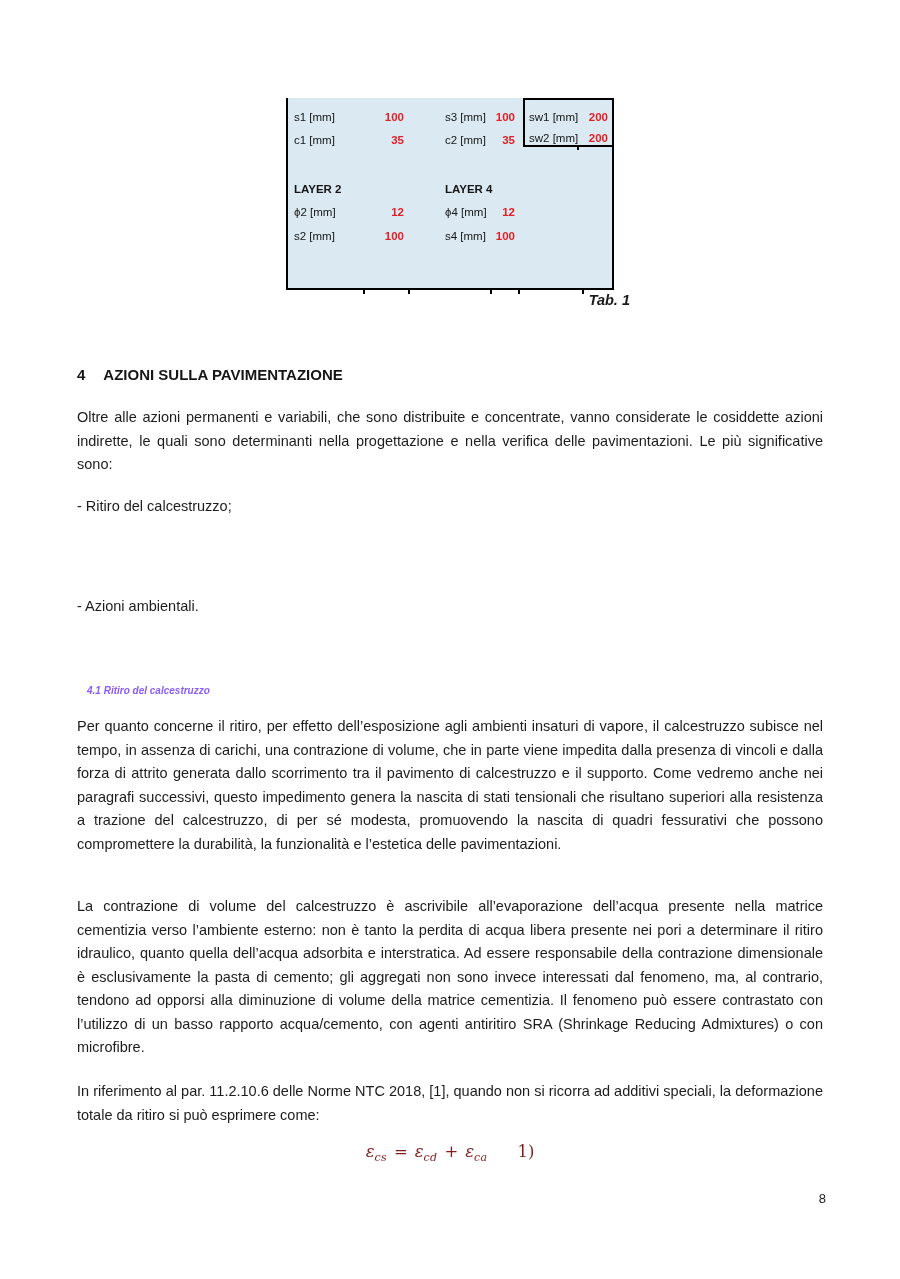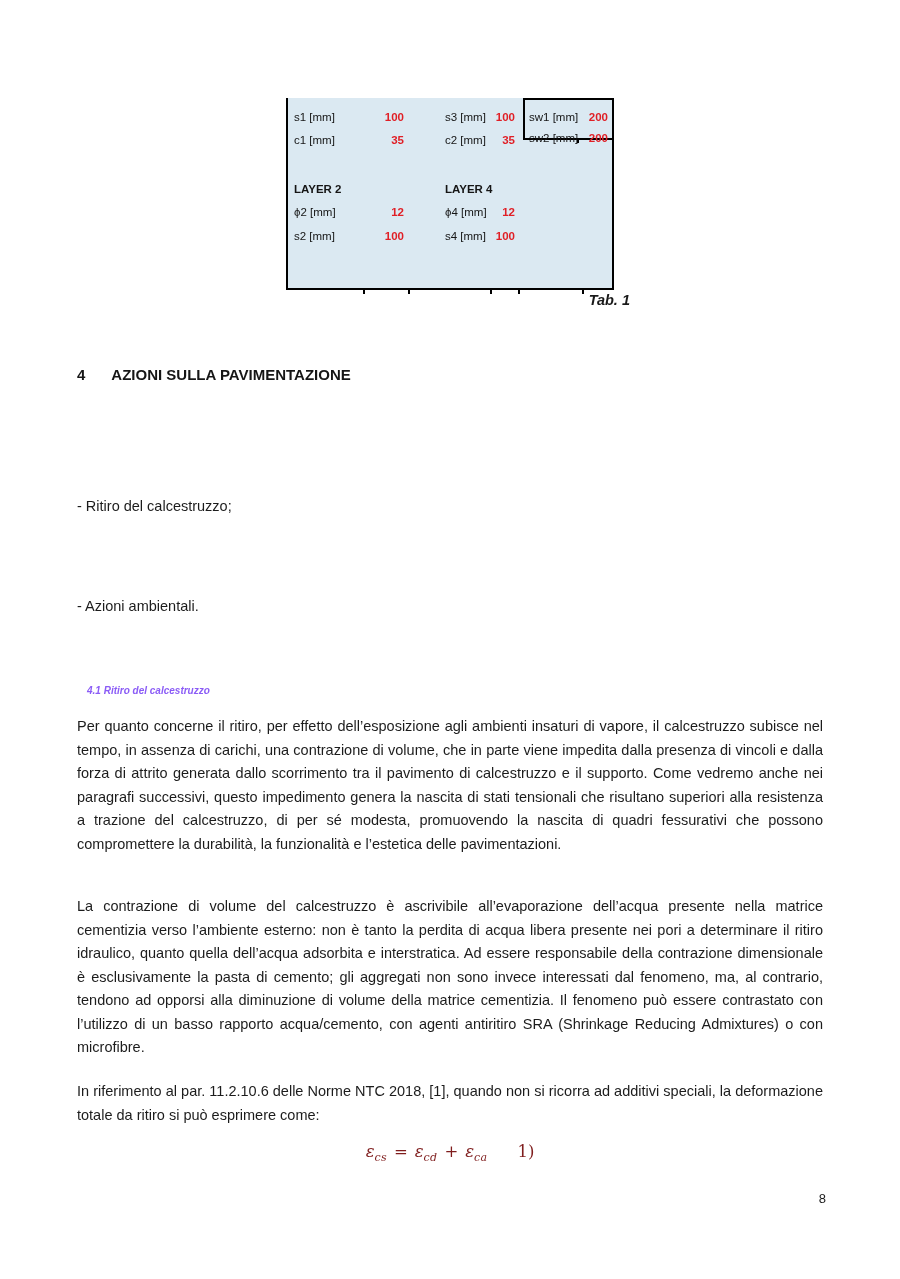--- a/index.html
+++ b/index.html
@@ -27,40 +27,40 @@
   }
   .val{font-weight:700;color:var(--value-red,#e02424);text-align:right;}
   .layer{font-weight:700;}
   .r1{top:12px}.r2{top:35px}.rl{top:84px}.r3{top:107px}.r4{top:131px}
   .la{left:6px}
   .va{left:50px;width:66px}
   .lb{left:157px}
   .vb{left:170px;width:57px}
   .swbox{
     position:absolute;left:235px;top:0;
-    width:89px;height:42px;
+    width:89px;height:49px;
     box-sizing:border-box;
     border:solid #000;border-width:2px 0 2px 2px;
   }
   .lsw{left:4px}
   .vsw{left:45px;width:38px}
   .swr1{top:10px}.swr2{top:31px}
   .tick{position:absolute;width:2px;height:5px;background:#000;bottom:-6px;}
   .swtick{position:absolute;width:2px;height:4px;background:#000;bottom:-5px;left:52px;}
   .tbl-cap{
     position:absolute;left:302px;top:292px;width:328px;
     text-align:right;font-weight:700;font-style:italic;
     font-size:14.5px;color:#1a1a1a;margin:0;
   }
   
   .h4{
     position:absolute;left:77px;top:366px;width:746px;
     font-size:15px;font-weight:700;color:#161616;margin:0;
   }
-  .h4 .ht{margin-left:26px;}
+  .h4 .ht{margin-left:18px;}
   .body{
     position:absolute;left:77px;width:746px;margin:0;
     font-size:14.5px;line-height:23.5px;
     text-align:justify;color:#1c1c1c;
     hyphens:none;
   }
   .p1{top:406px}
   .li1{top:495px}
   .li2{top:533px}
   .li3{top:595px}
@@ -126,20 +126,21 @@
     <span class="tick" style="left:75px"></span>
     <span class="tick" style="left:120px"></span>
     <span class="tick" style="left:202px"></span>
     <span class="tick" style="left:230px"></span>
     <span class="tick" style="left:294px"></span>
   </div>
   <p class="tbl-cap">Tab. 1</p>
 
   <h2 class="h4"><span>4</span><span class="ht">AZIONI SULLA PAVIMENTAZIONE</span></h2>
 
+  <p class="body p1">Oltre alle azioni permanenti e variabili, che sono distribuite e concentrate, vanno considerate le cosiddette azioni indirette, le quali sono determinanti nella progettazione e nella verifica delle pavimentazioni. Le più significative sono:</p>
   <p class="body li1">- Ritiro del calcestruzzo;</p>
   <p class="body li3">- Azioni ambientali.</p>
 
   <h3 class="h41">4.1 Ritiro del calcestruzzo</h3>
 
   <p class="body p2">Per quanto concerne il ritiro, per effetto dell’esposizione agli ambienti insaturi di vapore, il calcestruzzo subisce nel tempo, in assenza di carichi, una contrazione di volume, che in parte viene impedita dalla presenza di vincoli e dalla forza di attrito generata dallo scorrimento tra il pavimento di calcestruzzo e il supporto. Come vedremo anche nei paragrafi successivi, questo impedimento genera la nascita di stati tensionali che risultano superiori alla resistenza a trazione del calcestruzzo, di per sé modesta, promuovendo la nascita di quadri fessurativi che possono compromettere la durabilità, la funzionalità e l’estetica delle pavimentazioni.</p>
   <p class="body p3">La contrazione di volume del calcestruzzo è ascrivibile all’evaporazione dell’acqua presente nella matrice cementizia verso l’ambiente esterno: non è tanto la perdita di acqua libera presente nei pori a determinare il ritiro idraulico, quanto quella dell’acqua adsorbita e interstratica. Ad essere responsabile della contrazione dimensionale è esclusivamente la pasta di cemento; gli aggregati non sono invece interessati dal fenomeno, ma, al contrario, tendono ad opporsi alla diminuzione di volume della matrice cementizia. Il fenomeno può essere contrastato con l’utilizzo di un basso rapporto acqua/cemento, con agenti antiritiro SRA (Shrinkage Reducing Admixtures) o con microfibre.</p>
   <p class="body p4">In riferimento al par. 11.2.10.6 delle Norme NTC 2018, [1], quando non si ricorra ad additivi speciali, la deformazione totale da ritiro si può esprimere come:</p>
 
   <div class="formula"><span class="mvar">ε</span><sub>cs</sub><span class="mop">=</span><span class="mvar">ε</span><sub>cd</sub><span class="mop">+</span><span class="mvar">ε</span><sub>ca</sub><span class="eqnum">1)</span></div>

